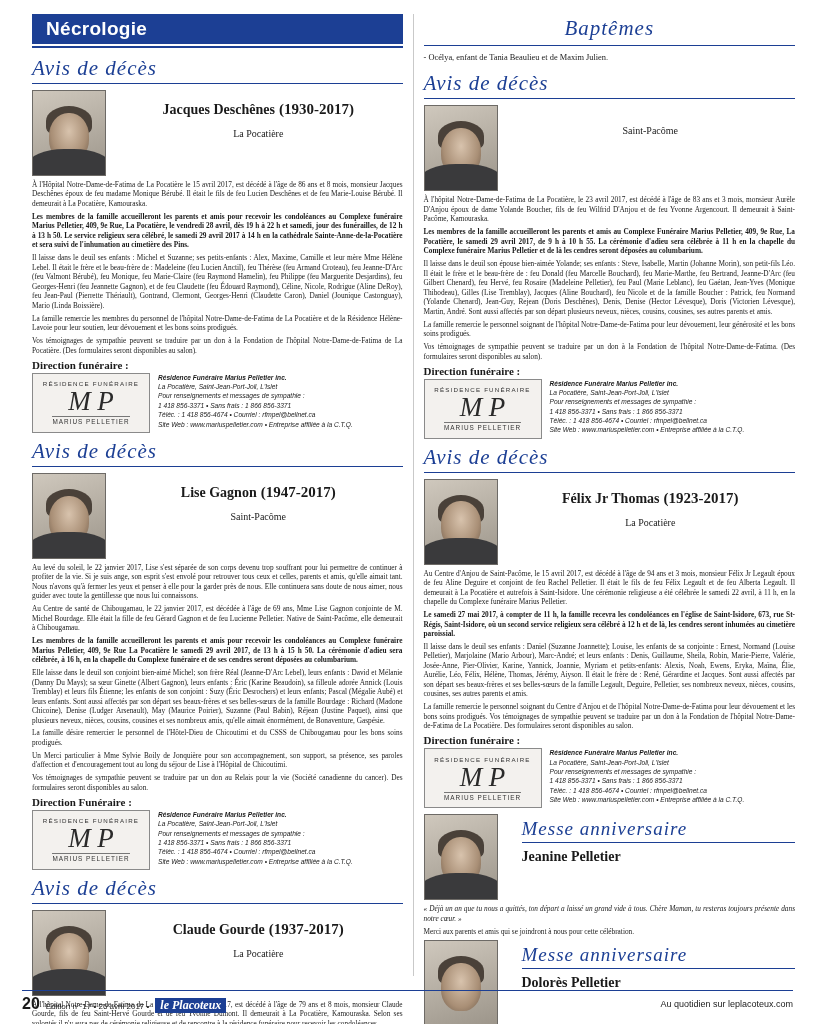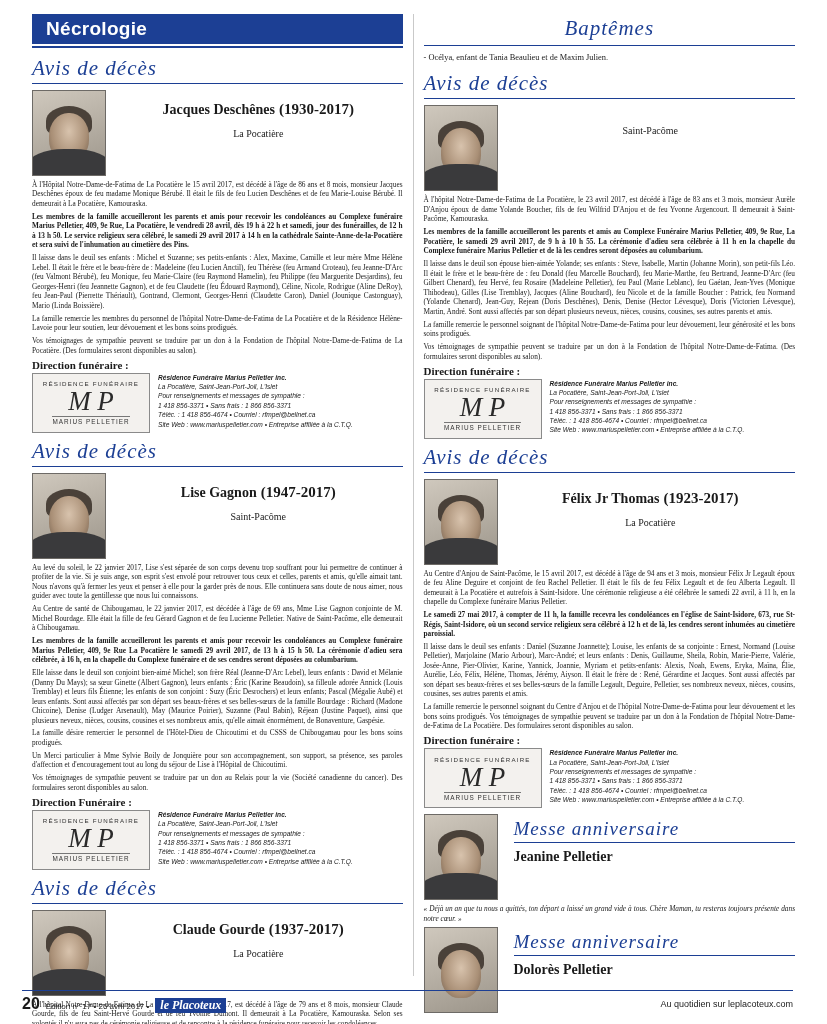--- a/index.html
+++ b/index.html
@@ -197,21 +197,21 @@
     font-size: 6.6px;
     line-height: 1.42;
     font-family: "Liberation Sans", sans-serif;
   }
   .fh-info .t1 { font-weight: bold; font-style: italic; }
   .fh-info .t2 { font-style: italic; }
   .fh-info .it { font-style: italic; }
 
   
   .messe { margin-top: 4px; }
-  .messe-top { display: flex; gap: 16px; align-items: flex-start; }
+  .messe-top { display: flex; gap: 24px; align-items: flex-start; }
   .messe-head-wrap { flex: 1; }
   .messe-name {
     text-align: left;
     font-weight: bold;
     font-size: 14px;
     margin-top: 6px;
   }
   .quote { font-style: italic; }
 
   
@@ -459,20 +459,21 @@
               <div class="shoulders"></div>
           </div>
           <div class="messe-head-wrap">
             <div class="script-head small">Messe anniversaire</div>
             <div class="rule-blue"></div>
             <div class="messe-name">Jeanine Pelletier</div>
           </div>
         </div>
         <div class="body-text">
           <p class="quote">« Déjà un an que tu nous a quittés, ton départ a laissé un grand vide à tous. Chère Maman, tu resteras toujours présente dans notre cœur. »</p>
+          <p>Merci aux parents et amis qui se joindront à nous pour cette célébration.</p>
         </div>
       </div>
 
       <div class="messe">
         <div class="messe-top">
           <div class="photo">
             <div class="bg"></div>
               <div class="hair"></div>
               <div class="face"></div>
           </div>

